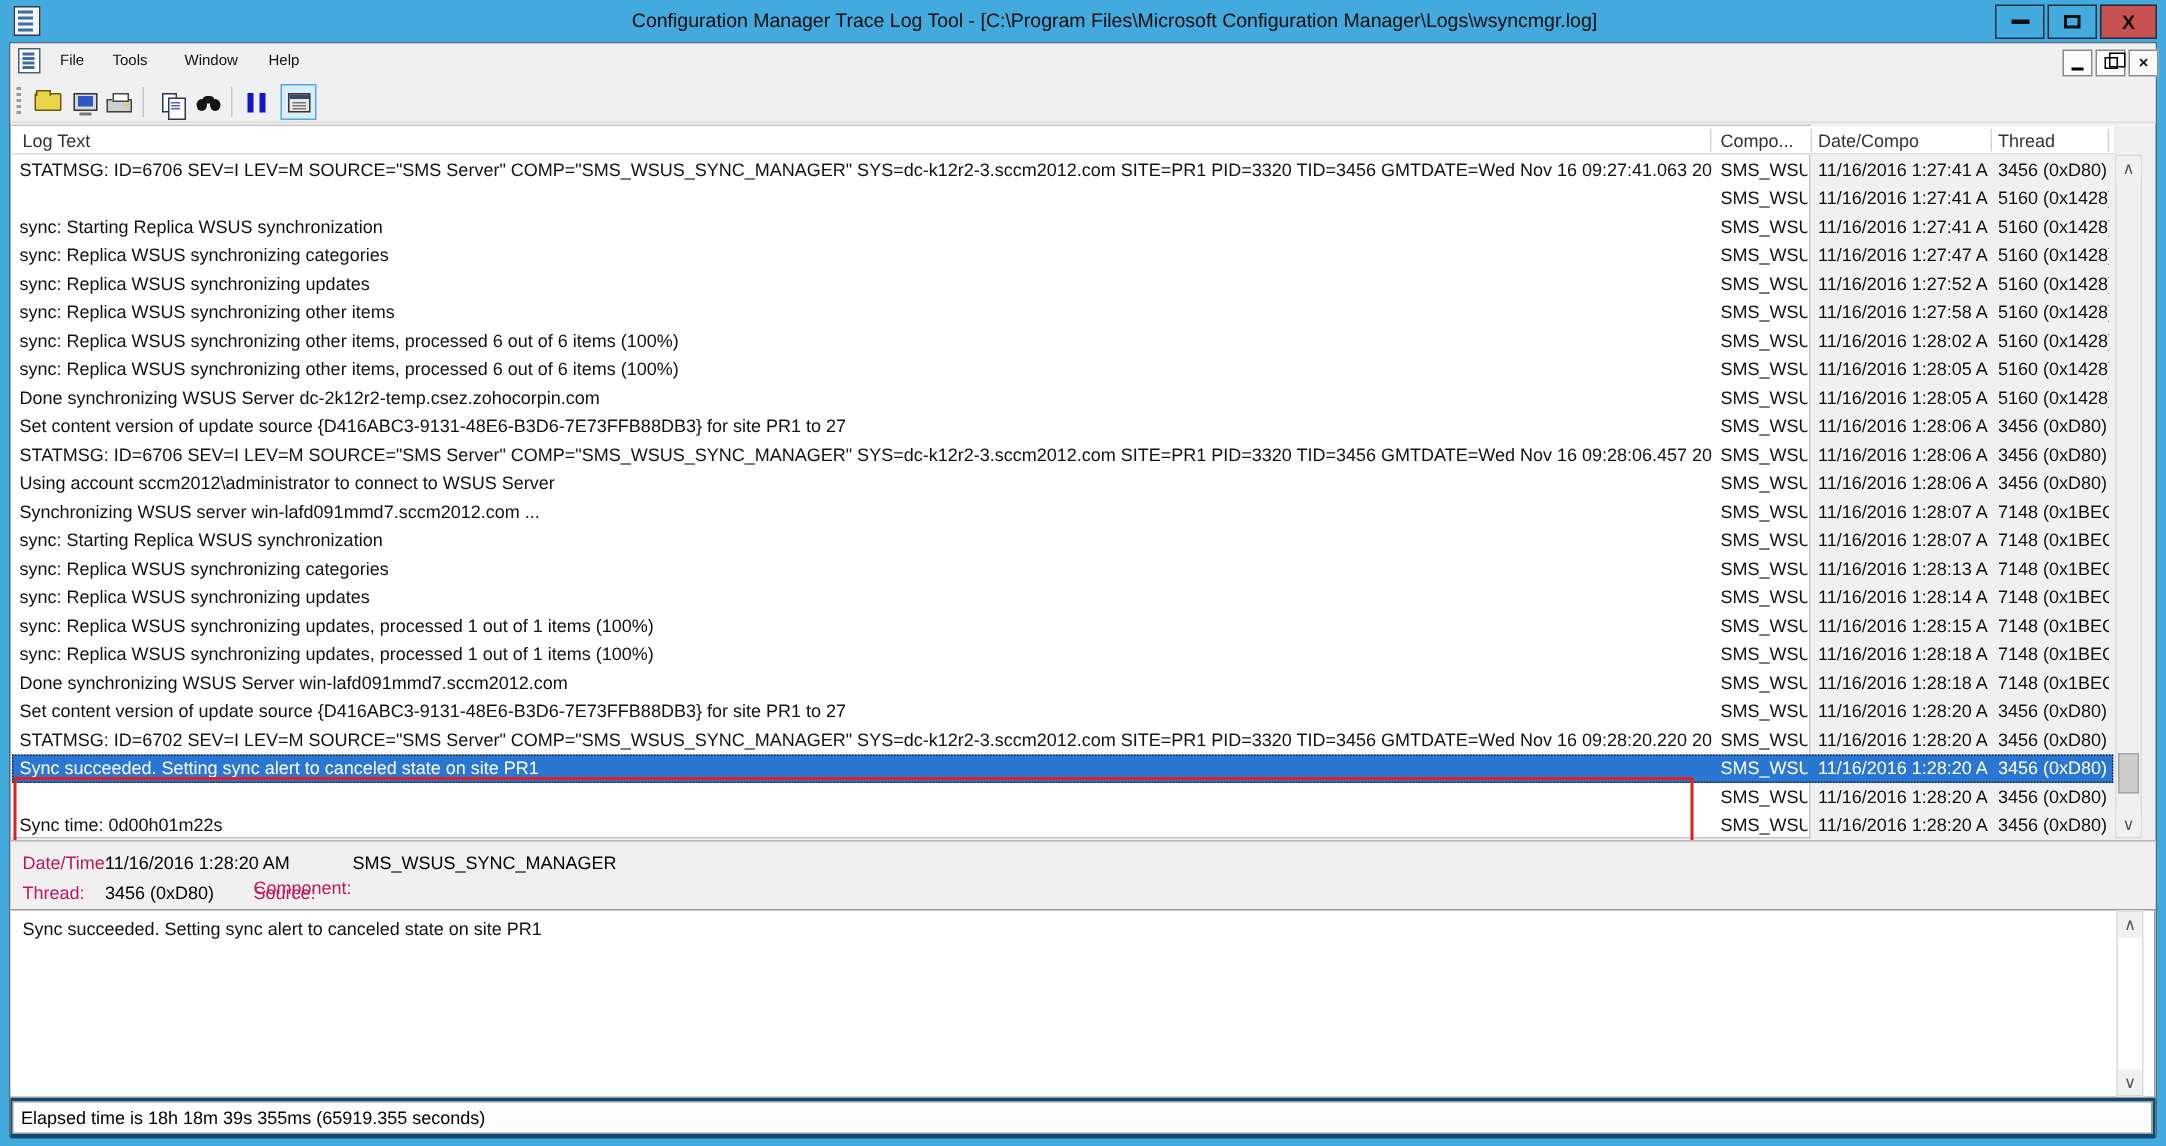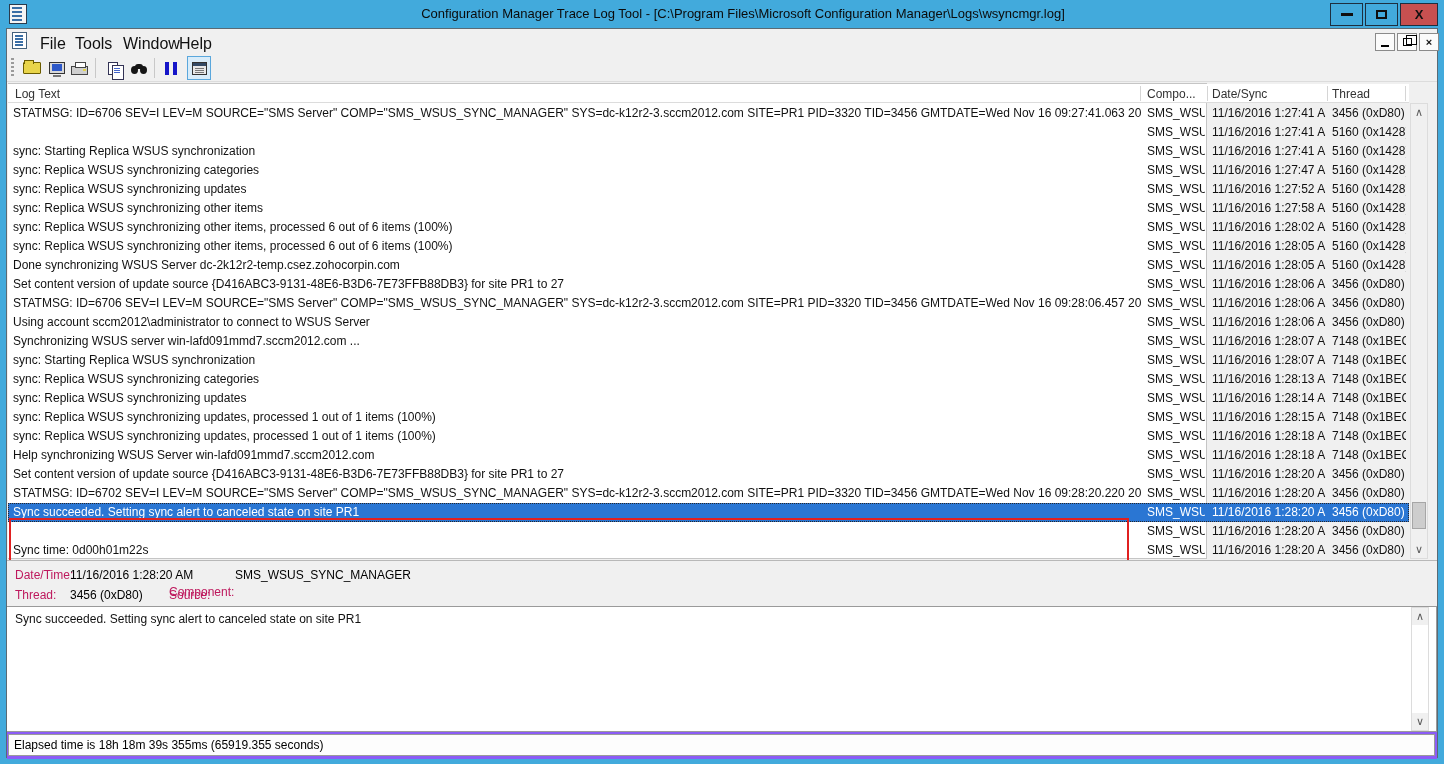--- a/index.html
+++ b/index.html
@@ -19,21 +19,21 @@
   .glyph-bar { width:12px; height:3px; background:#101010; }
   .glyph-box { width:11px; height:9px; border:2px solid #101010; }
 
   
   #client { position:absolute; left:6px; top:28px; width:1432px; height:730px; background:#f0f0f0; border:1px solid #5a6a74; }
 
   
   #menubar { position:absolute; left:0; top:0; width:1430px; height:25px; background:#f0f0f0; }
   #menu-icon { position:absolute; left:5px; top:3px; width:15px; height:17px; background:#fff; border:1px solid #44617c; }
   #menu-icon:before { content:""; position:absolute; left:2px; top:2px; width:8px; height:2px; background:#3a6ea5; box-shadow:0 3px 0 0 #3a6ea5, 0 6px 0 0 #3a6ea5, 0 9px 0 0 #3a6ea5; }
-  .menu-item { position:absolute; top:5px; font-size:16px; color:#101010; padding:1px 4px; cursor:default; }
+  .menu-item { position:absolute; top:5px; font-size:10px; color:#101010; padding:1px 4px; cursor:default; }
   #mi-file { left:29px; } #mi-tools { left:64px; } #mi-window { left:112px; } #mi-help { left:168px; }
   .mdi-btn { position:absolute; top:4px; width:20px; height:18px; background:#fbfbfb; border:1px solid #8a8a8a; display:flex; align-items:center; justify-content:center; font-size:11px; font-weight:bold; }
   #mdi-min { left:1368px; } #mdi-restore { left:1390px; } #mdi-close { left:1412px; }
   .mdi-bar { width:8px; height:2px; background:#000; margin-top:7px; }
   .mdi-restore-g { position:relative; width:9px; height:8px; border:1px solid #000; background:#fbfbfb; }
   .mdi-restore-g:before { content:""; position:absolute; left:2px; top:-4px; width:9px; height:8px; border:1px solid #000; }
 
   
   #toolbar { position:absolute; left:0; top:25px; width:1430px; height:28px; background:#f0f0f0; border-bottom:1px solid #dcdcdc; }
   #tb-grip { position:absolute; left:4px; top:4px; width:3px; height:20px; background-image:repeating-linear-gradient(#9a9a9a 0 2px, transparent 2px 4px); }
@@ -87,21 +87,21 @@
   #detail { position:absolute; left:0; top:531px; width:1430px; height:46px; background:#f0f0f0; border-top:1px solid #b8b8b8; }
   .dl { position:absolute; font-weight:normal; color:#be185d; }
   .dv { position:absolute; color:#000; }
 
   
   #message { position:absolute; left:0; top:577px; width:1430px; height:126px; background:#fff; border:1px solid #9a9a9a; border-left:none; }
   #message-text { position:absolute; left:8px; top:5px; font-size:12px; }
   #msg-scroll { left:1404px; top:578px; height:124px; background:#fff; }
 
   
-  #statusbar { position:absolute; left:0; top:703px; width:1430px; height:27px; background:#8b5cf6; }
+  #statusbar { position:absolute; left:0; top:703px; width:1430px; height:27px; background:#0c4a6e; }
   #status-field { position:absolute; left:1px; top:2px; width:1427px; height:22px; background:#fdfdfd; border:1px solid #9a9a9a; }
   #status-text { position:absolute; left:5px; top:3px; font-size:12px; color:#000; }
 </style>
 </head>
 <body>
 
 <div id="window">
 
   <div id="titlebar">
     <div id="app-icon"></div>
@@ -165,21 +165,21 @@
           <div class="i-detail"></div>
         </div>
     </div>
 
     <div id="list">
       <div id="list-header">
         <div class="hdr-label" style="left:7px">Log Text</div>
         <div class="hdr-sep" style="left:1132px"></div>
         <div class="hdr-label" style="left:1139px">Compo...</div>
         <div class="hdr-sep" style="left:1199px"></div>
-        <div class="hdr-label" style="left:1204px">Date/Sync</div>
+        <div class="hdr-label" style="left:1204px">Date/Compo</div>
         <div class="hdr-sep" style="left:1319px"></div>
         <div class="hdr-label" style="left:1324px">Thread</div>
         <div class="hdr-sep" style="left:1397px"></div>
       </div>
       <div id="rows">
           <div class="row">
     <div class="c-text">STATMSG: ID=6706 SEV=I LEV=M SOURCE="SMS Server" COMP="SMS_WSUS_SYNC_MANAGER" SYS=dc-k12r2-3.sccm2012.com SITE=PR1 PID=3320 TID=3456 GMTDATE=Wed Nov 16 09:27:41.063 2016 ISTRO="" IS...</div>
     <div class="c-comp">SMS_WSUS</div>
     <div class="c-date">11/16/2016 1:27:41 AM</div>
     <div class="c-thread">3456 (0xD80)</div>
@@ -279,21 +279,21 @@
     <div class="c-date">11/16/2016 1:28:15 AM</div>
     <div class="c-thread">7148 (0x1BEC)</div>
   </div>
           <div class="row">
     <div class="c-text">sync: Replica WSUS synchronizing updates, processed 1 out of 1 items (100%)</div>
     <div class="c-comp">SMS_WSUS</div>
     <div class="c-date">11/16/2016 1:28:18 AM</div>
     <div class="c-thread">7148 (0x1BEC)</div>
   </div>
           <div class="row">
-    <div class="c-text">Help synchronizing WSUS Server win-lafd091mmd7.sccm2012.com</div>
+    <div class="c-text">Done synchronizing WSUS Server win-lafd091mmd7.sccm2012.com</div>
     <div class="c-comp">SMS_WSUS</div>
     <div class="c-date">11/16/2016 1:28:18 AM</div>
     <div class="c-thread">7148 (0x1BEC)</div>
   </div>
           <div class="row">
     <div class="c-text">Set content version of update source {D416ABC3-9131-48E6-B3D6-7E73FFB88DB3} for site PR1 to 27</div>
     <div class="c-comp">SMS_WSUS</div>
     <div class="c-date">11/16/2016 1:28:20 AM</div>
     <div class="c-thread">3456 (0xD80)</div>
   </div>

